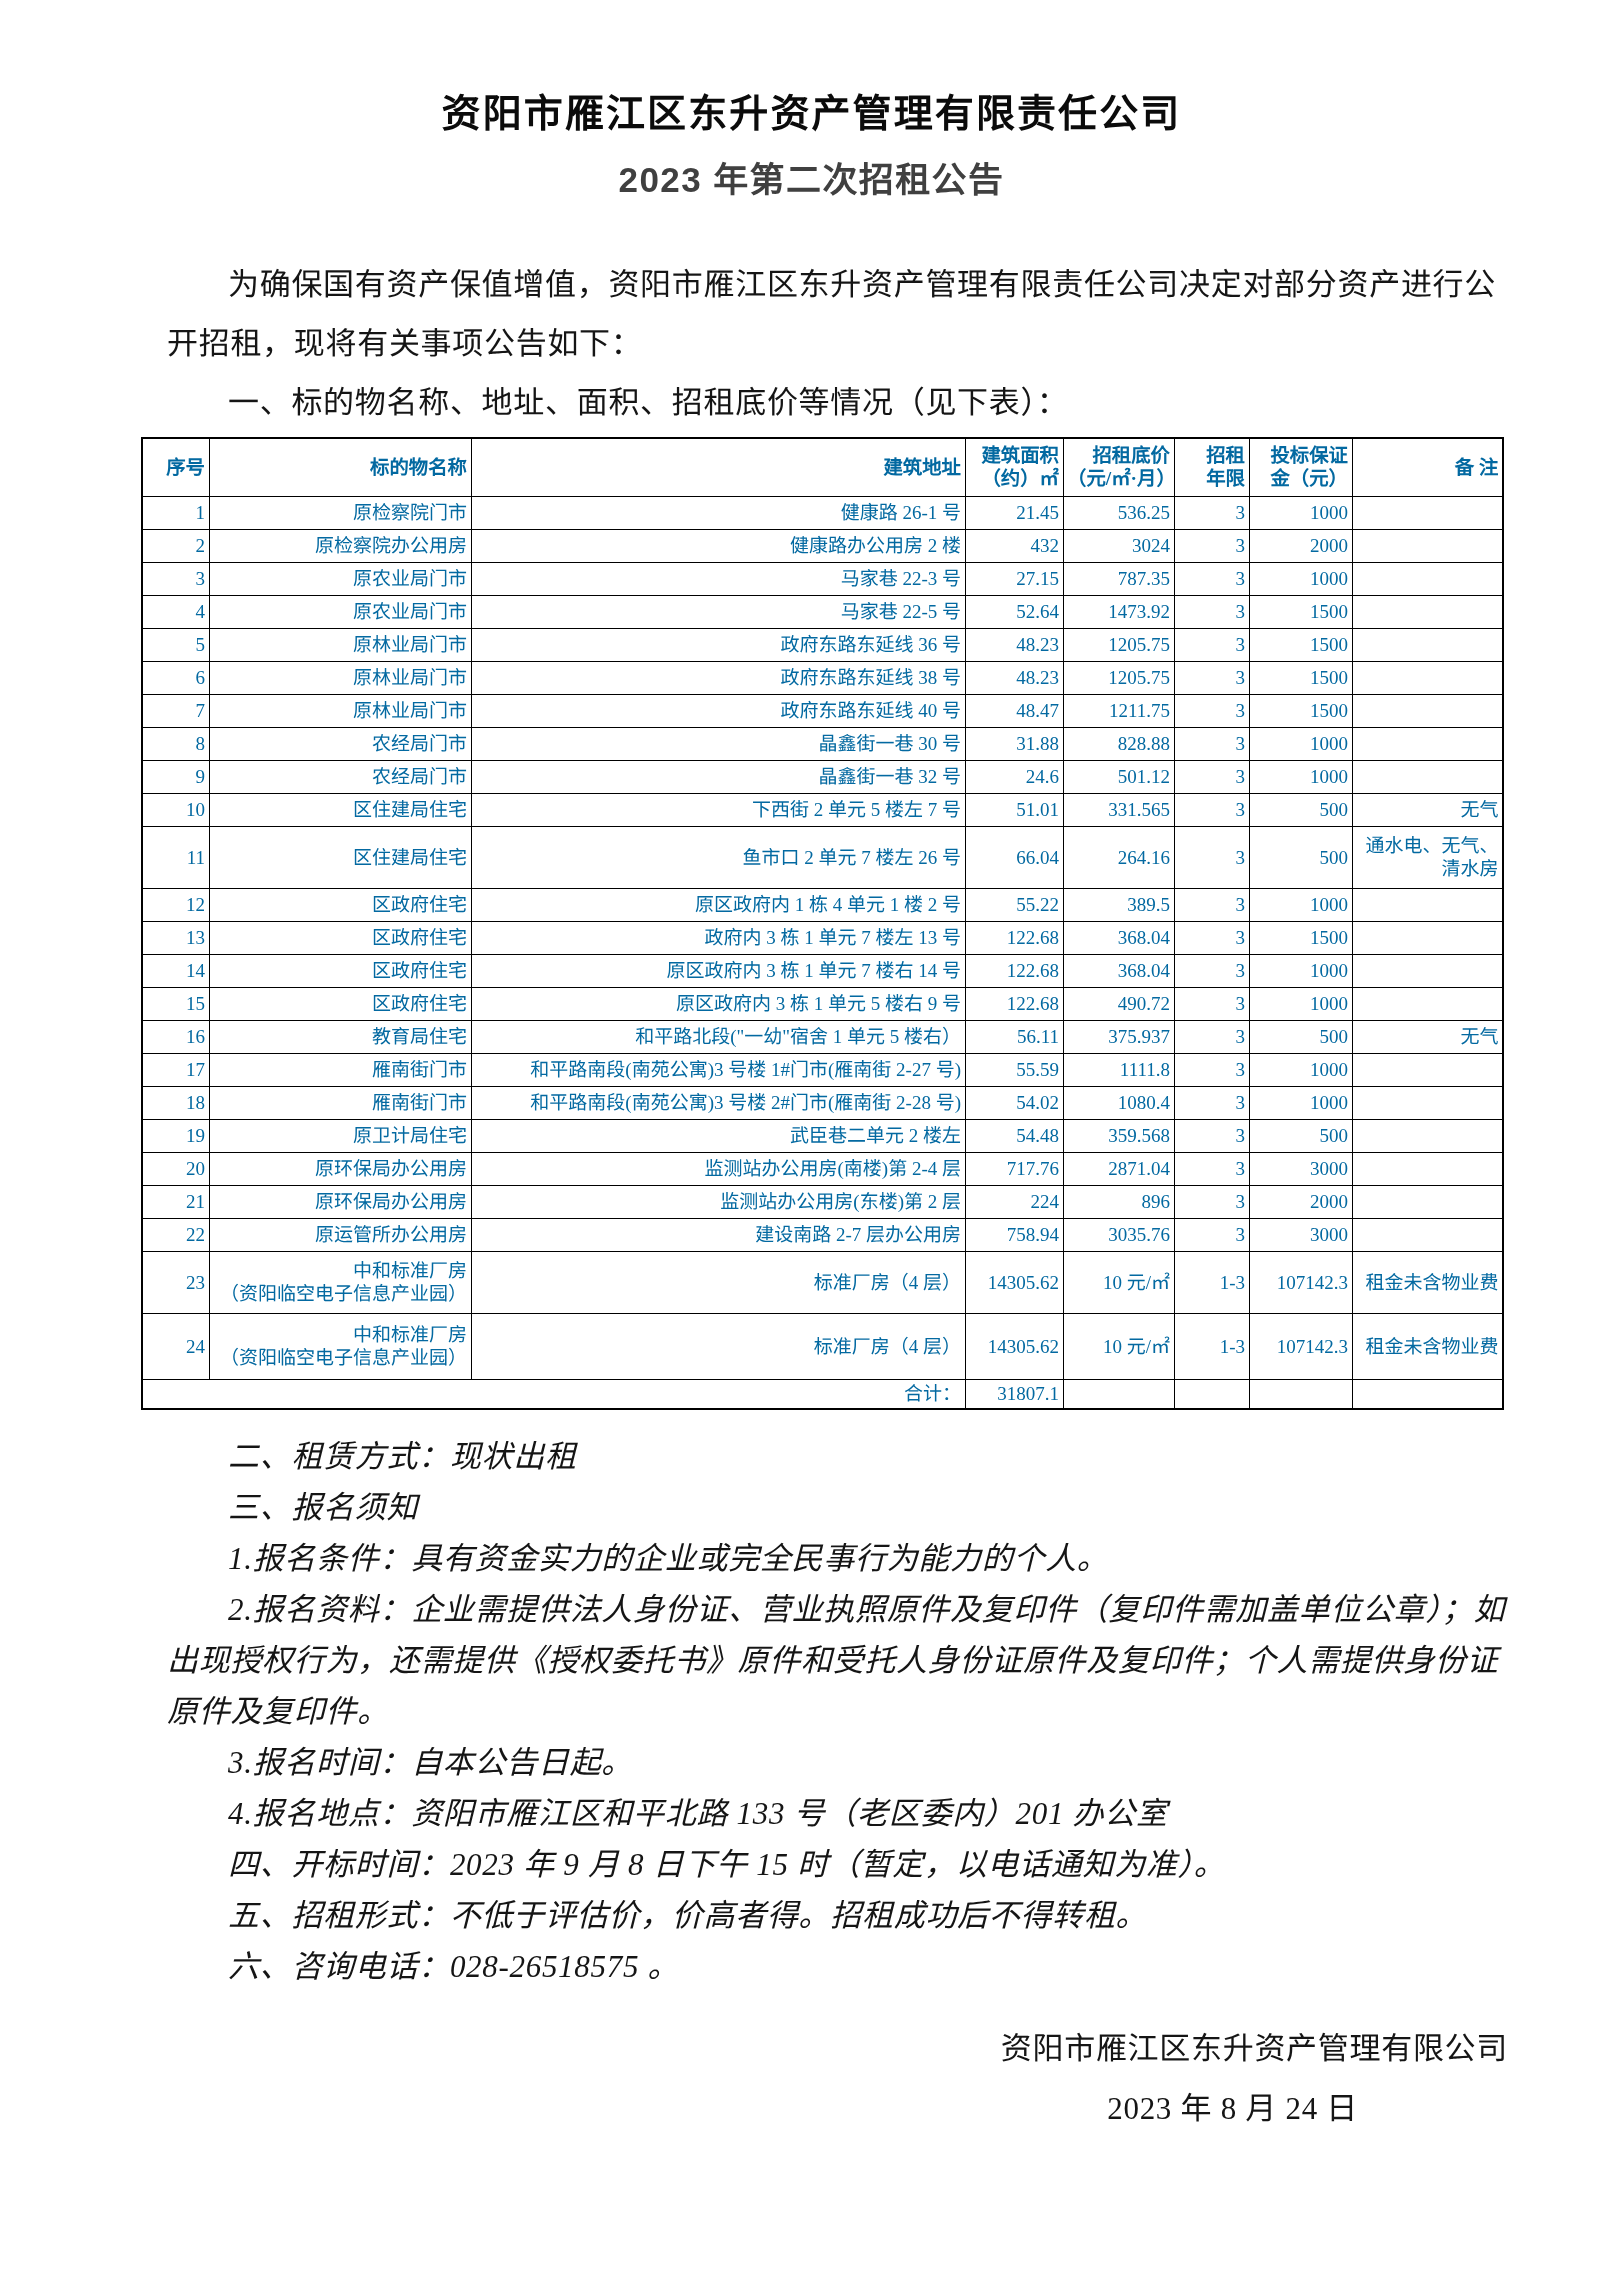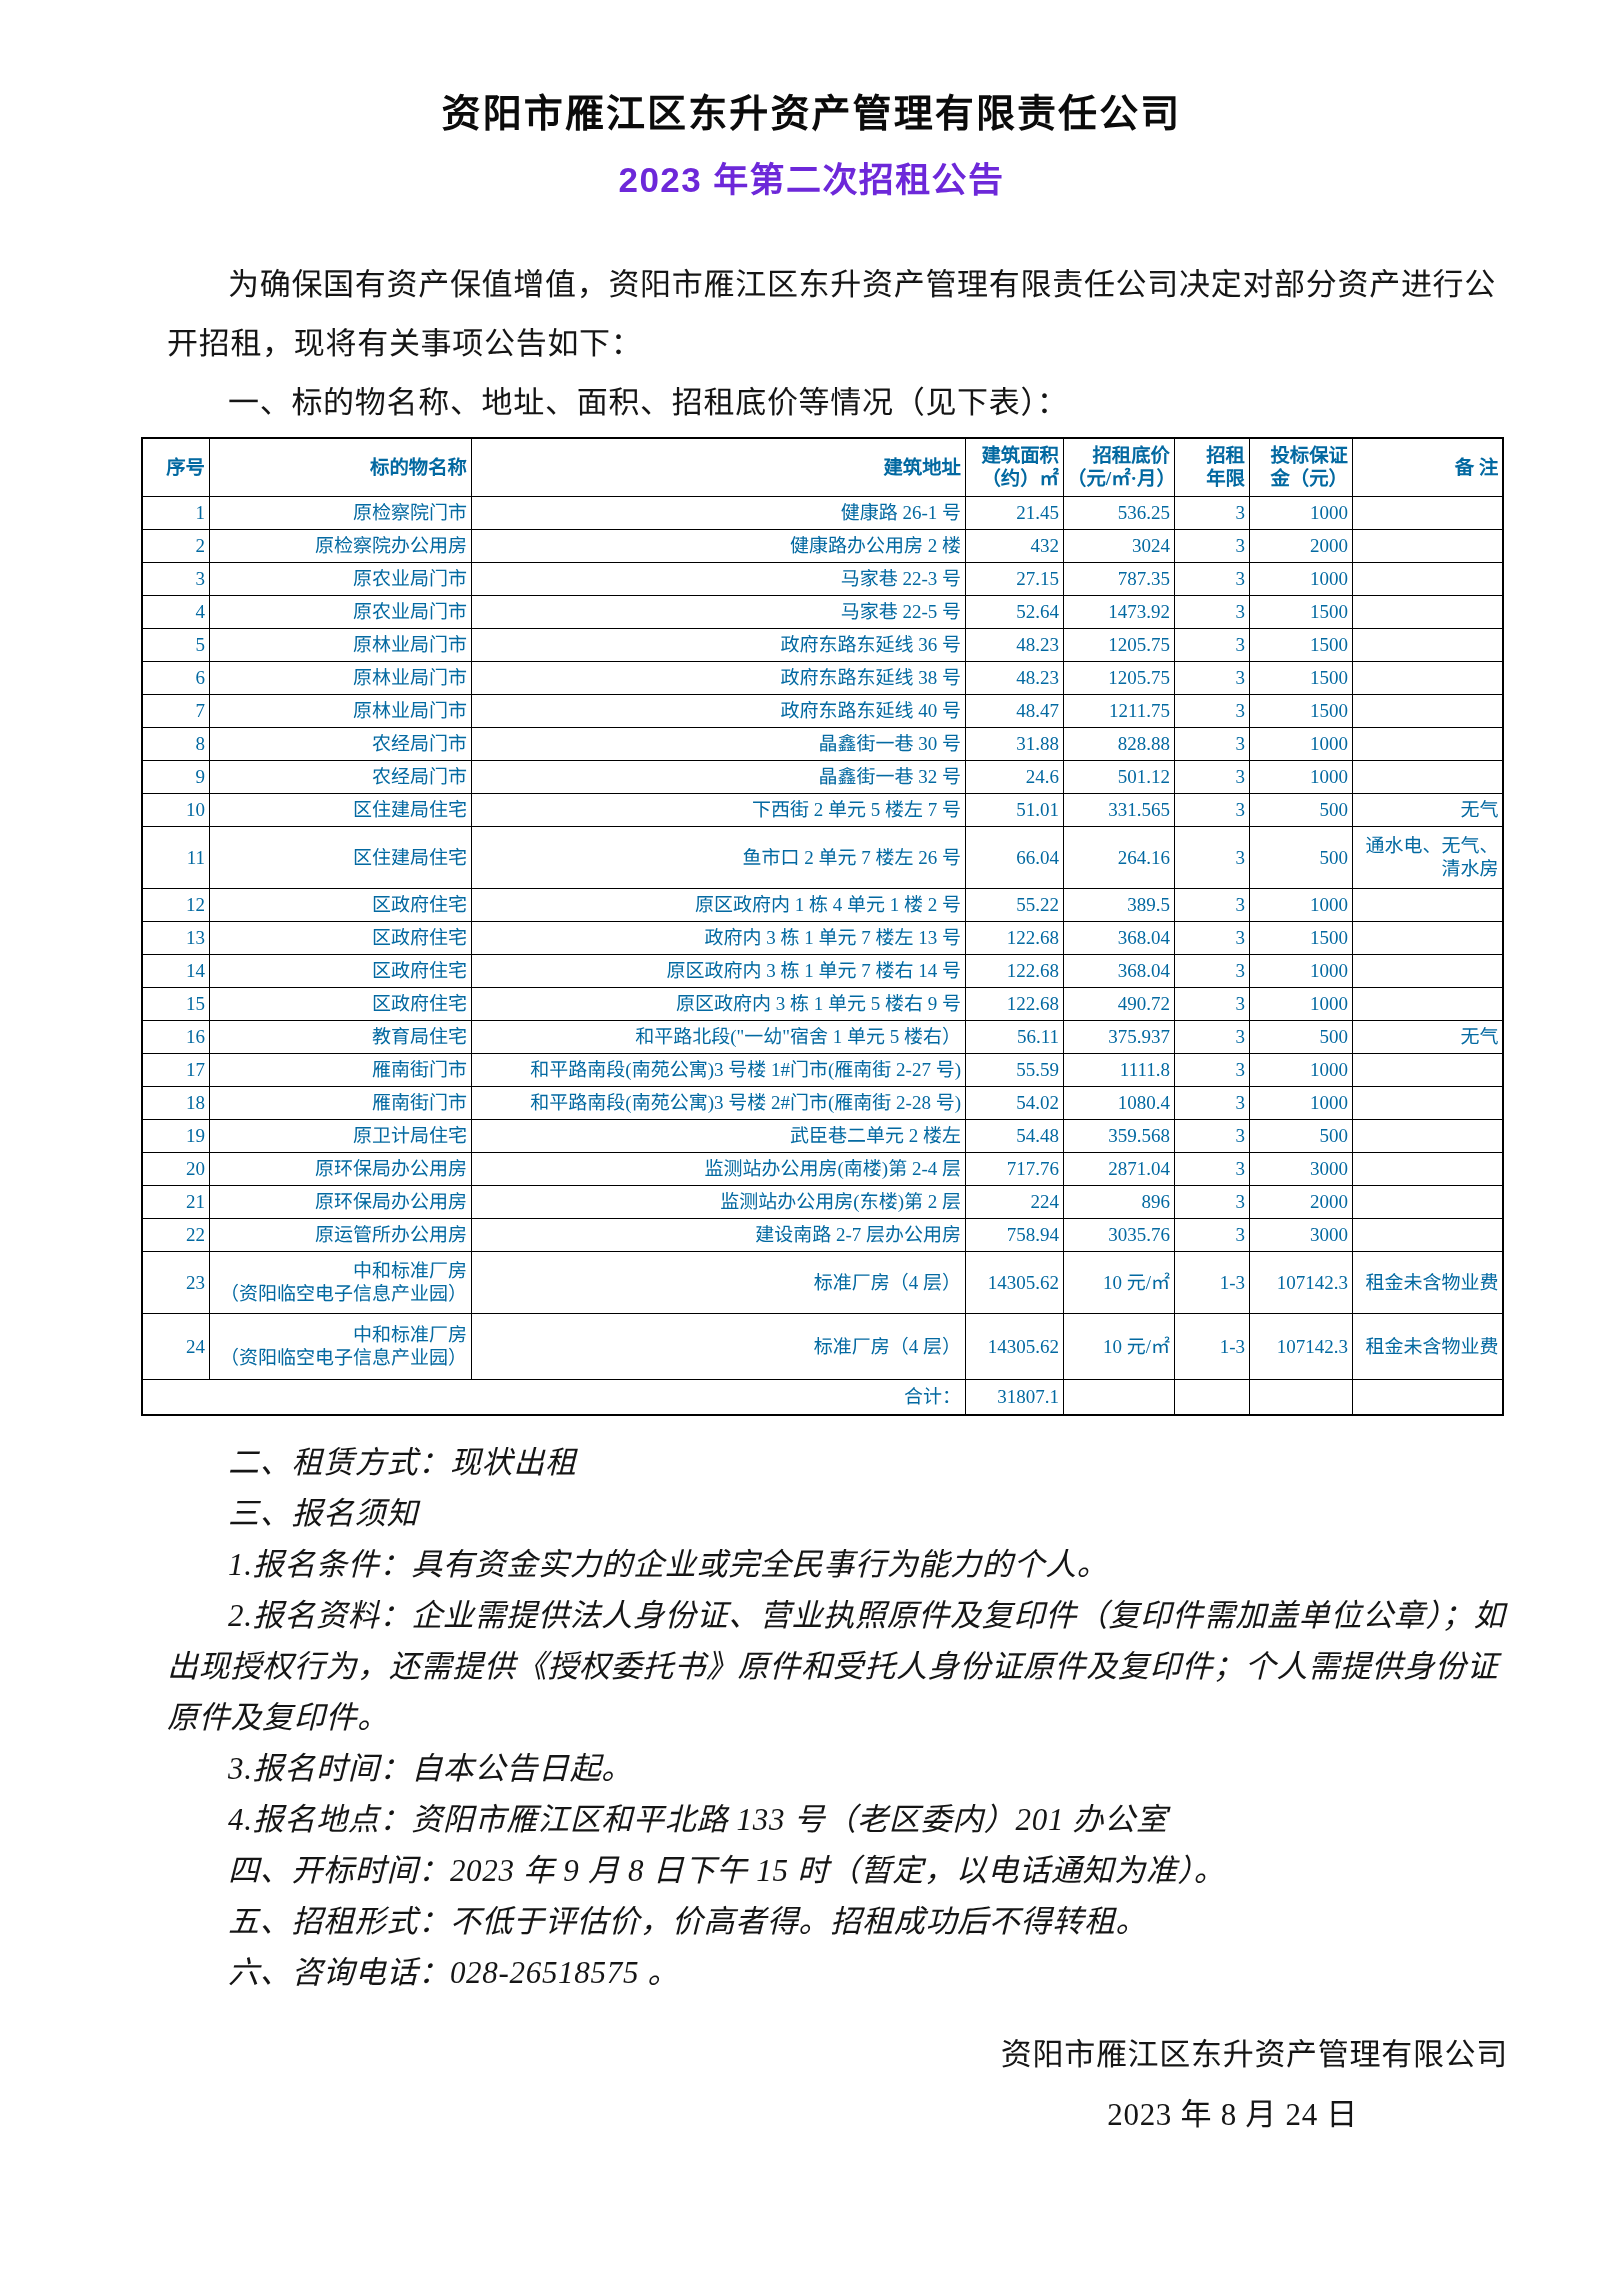--- a/index.html
+++ b/index.html
@@ -12,37 +12,37 @@
   .doc-title {
     padding-top:92px; text-align:center;
     font-family:"Liberation Sans","DejaVu Sans",sans-serif;
     font-weight:700; font-size:39px; line-height:44px; letter-spacing:2.1px;
     color:#0b0b0b;
   }
   .doc-subtitle {
     margin-top:23.6px; text-align:center;
     font-family:"Liberation Sans","DejaVu Sans",sans-serif;
     font-weight:700; font-size:35px; line-height:39px; letter-spacing:1.4px;
-    color:#6d28d9;
+    color:#404040;
   }
   .intro { margin:56px 99px 0 167px; font-size:31px; line-height:59px; letter-spacing:0.7px; }
   .intro p.indent { text-indent:61px; }
 
   table.rent-table {
     margin:5.6px 0 0 141px; width:1360px;
     border-collapse:collapse; table-layout:fixed;
     font-size:19px; text-align:right; color:#0369a1;
     border:2.1px solid #000;
   }
   .rent-table td { border:1.4px solid #000; padding:1.4px 3.5px; vertical-align:middle; height:33px; line-height:23px; word-break:break-all; }
   .rent-table tr.hdr td { height:58px; font-weight:700; font-size:19.4px; }
   .rent-table tr.r11 td { height:62px; }
   .rent-table tr.r23 td { height:62px; }
   .rent-table tr.r24 td { height:66px; }
-  .rent-table tr.total td { height:36px; }
+  .rent-table tr.total td { height:30px; }
   .blk { display:block; line-height:23.6px; }
 
   .sections { margin:21px 97px 0 167px; font-size:31px; line-height:51px; letter-spacing:0.7px; }
   .sections p { text-indent:61px;font-style:italic; }
 
   .signature { margin-top:39px; font-size:31px; letter-spacing:0.7px; }
   .signature .company { text-align:right; padding-right:115px; line-height:36px; }
   .signature .date { margin-top:23.6px; text-align:right; padding-right:265px; line-height:36px; }
 </style>
 </head>

